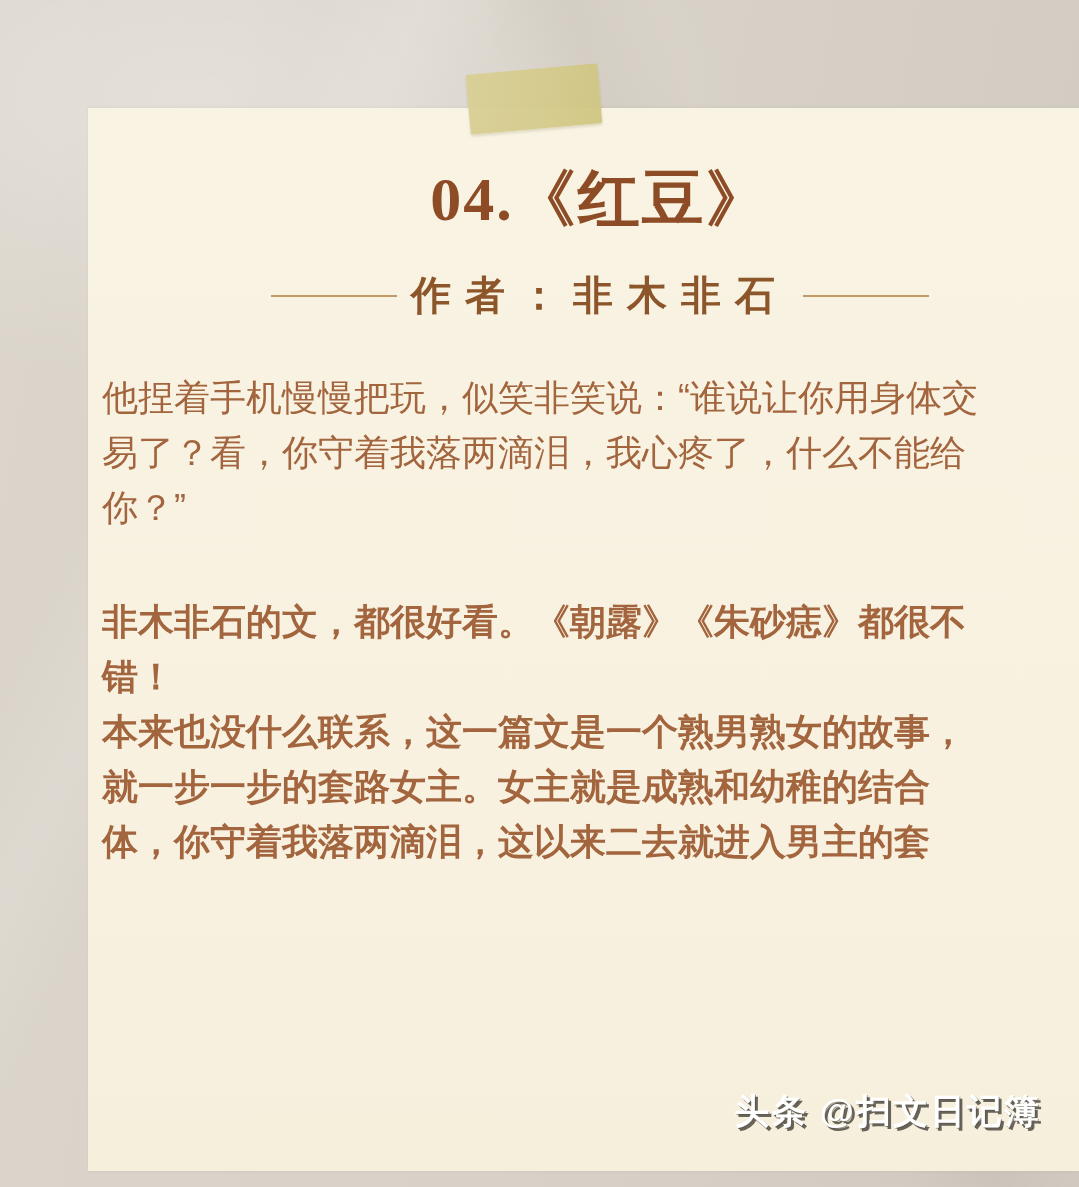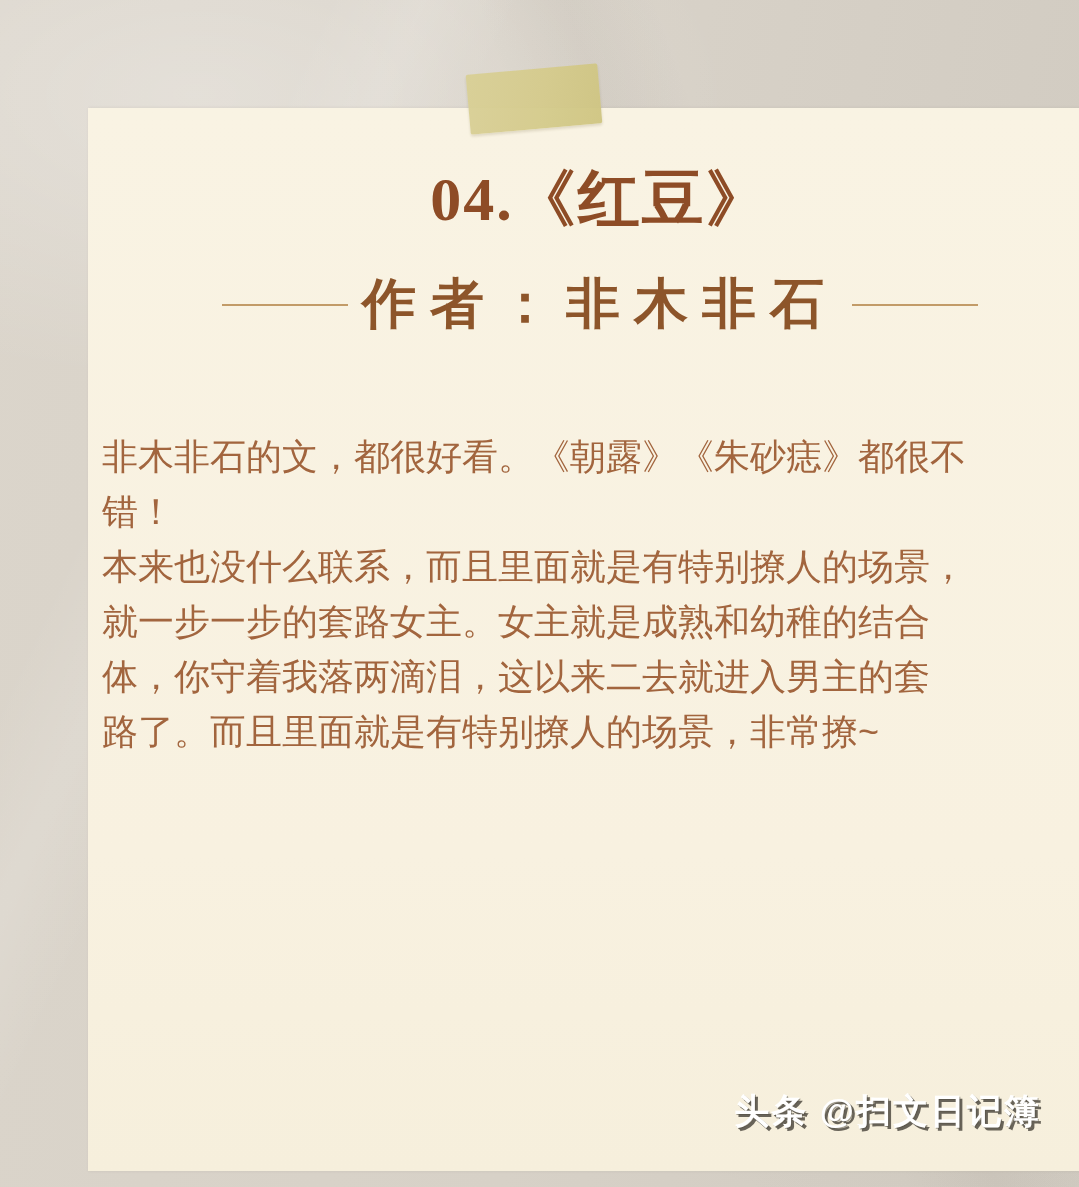--- a/index.html
+++ b/index.html
@@ -72,39 +72,40 @@
     gap: 14px;
   }
   .author-divider {
     width: 126px;
     height: 2px;
     background: #c29b68;
   }
   .author-name {
     font-family: "Liberation Serif", "DejaVu Serif", serif;
     font-weight: bold;
-    font-size: 54px;
+    font-size: 40px;
     letter-spacing: 14px;
     color: #8d552a;
     white-space: nowrap;
   }
   .bodytext {
     position: absolute;
     top: 262px;
     left: 14px;
     width: 886px;
     color: #a2653e;
     font-size: 36px;
     line-height: 55px;
   }
   .body-line {
     white-space: nowrap;
   }
   .para-review {
     margin-top: 59px;
+    font-weight: bold;
   }
   .watermark {
     position: absolute;
     top: 1088px;
     right: 38px;
     font-size: 35px;
     font-weight: bold;
     letter-spacing: 2px;
     color: #ffffff;
     text-shadow: 3px 3px 0 rgba(80, 75, 66, 0.85), 1px 1px 0 rgba(80, 75, 66, 0.5);
@@ -121,28 +122,32 @@
     <div class="title">04.《红豆》</div>
 
     <div class="author-row">
       <span class="author-divider"></span>
       <span class="author-name">作者：非木非石</span>
       <span class="author-divider"></span>
     </div>
 
     <div class="bodytext">
 
+      <div class="para para-quote">
+        <div class="body-line">他捏着手机慢慢把玩，似笑非笑说：“谁说让你用身体交</div>
+        <div class="body-line">易了？看，你守着我落两滴泪，我心疼了，什么不能给</div>
+        <div class="body-line">你？”</div>
+      </div>
 
       <div class="para para-review">
         <div class="body-line">非木非石的文，都很好看。《朝露》《朱砂痣》都很不</div>
         <div class="body-line">错！</div>
-        <div class="body-line">本来也没什么联系，而且里面就是有特别撩人的场景，</div>
+        <div class="body-line">本来也没什么联系，这一篇文是一个熟男熟女的故事，</div>
         <div class="body-line">就一步一步的套路女主。女主就是成熟和幼稚的结合</div>
         <div class="body-line">体，你守着我落两滴泪，这以来二去就进入男主的套</div>
-        <div class="body-line">路了。而且里面就是有特别撩人的场景，非常撩~</div>
       </div>
 
     </div>
   </div>
 
   <div class="tape"></div>
 
   <div class="watermark">头条 @扫文日记簿</div>
 
 </div>

